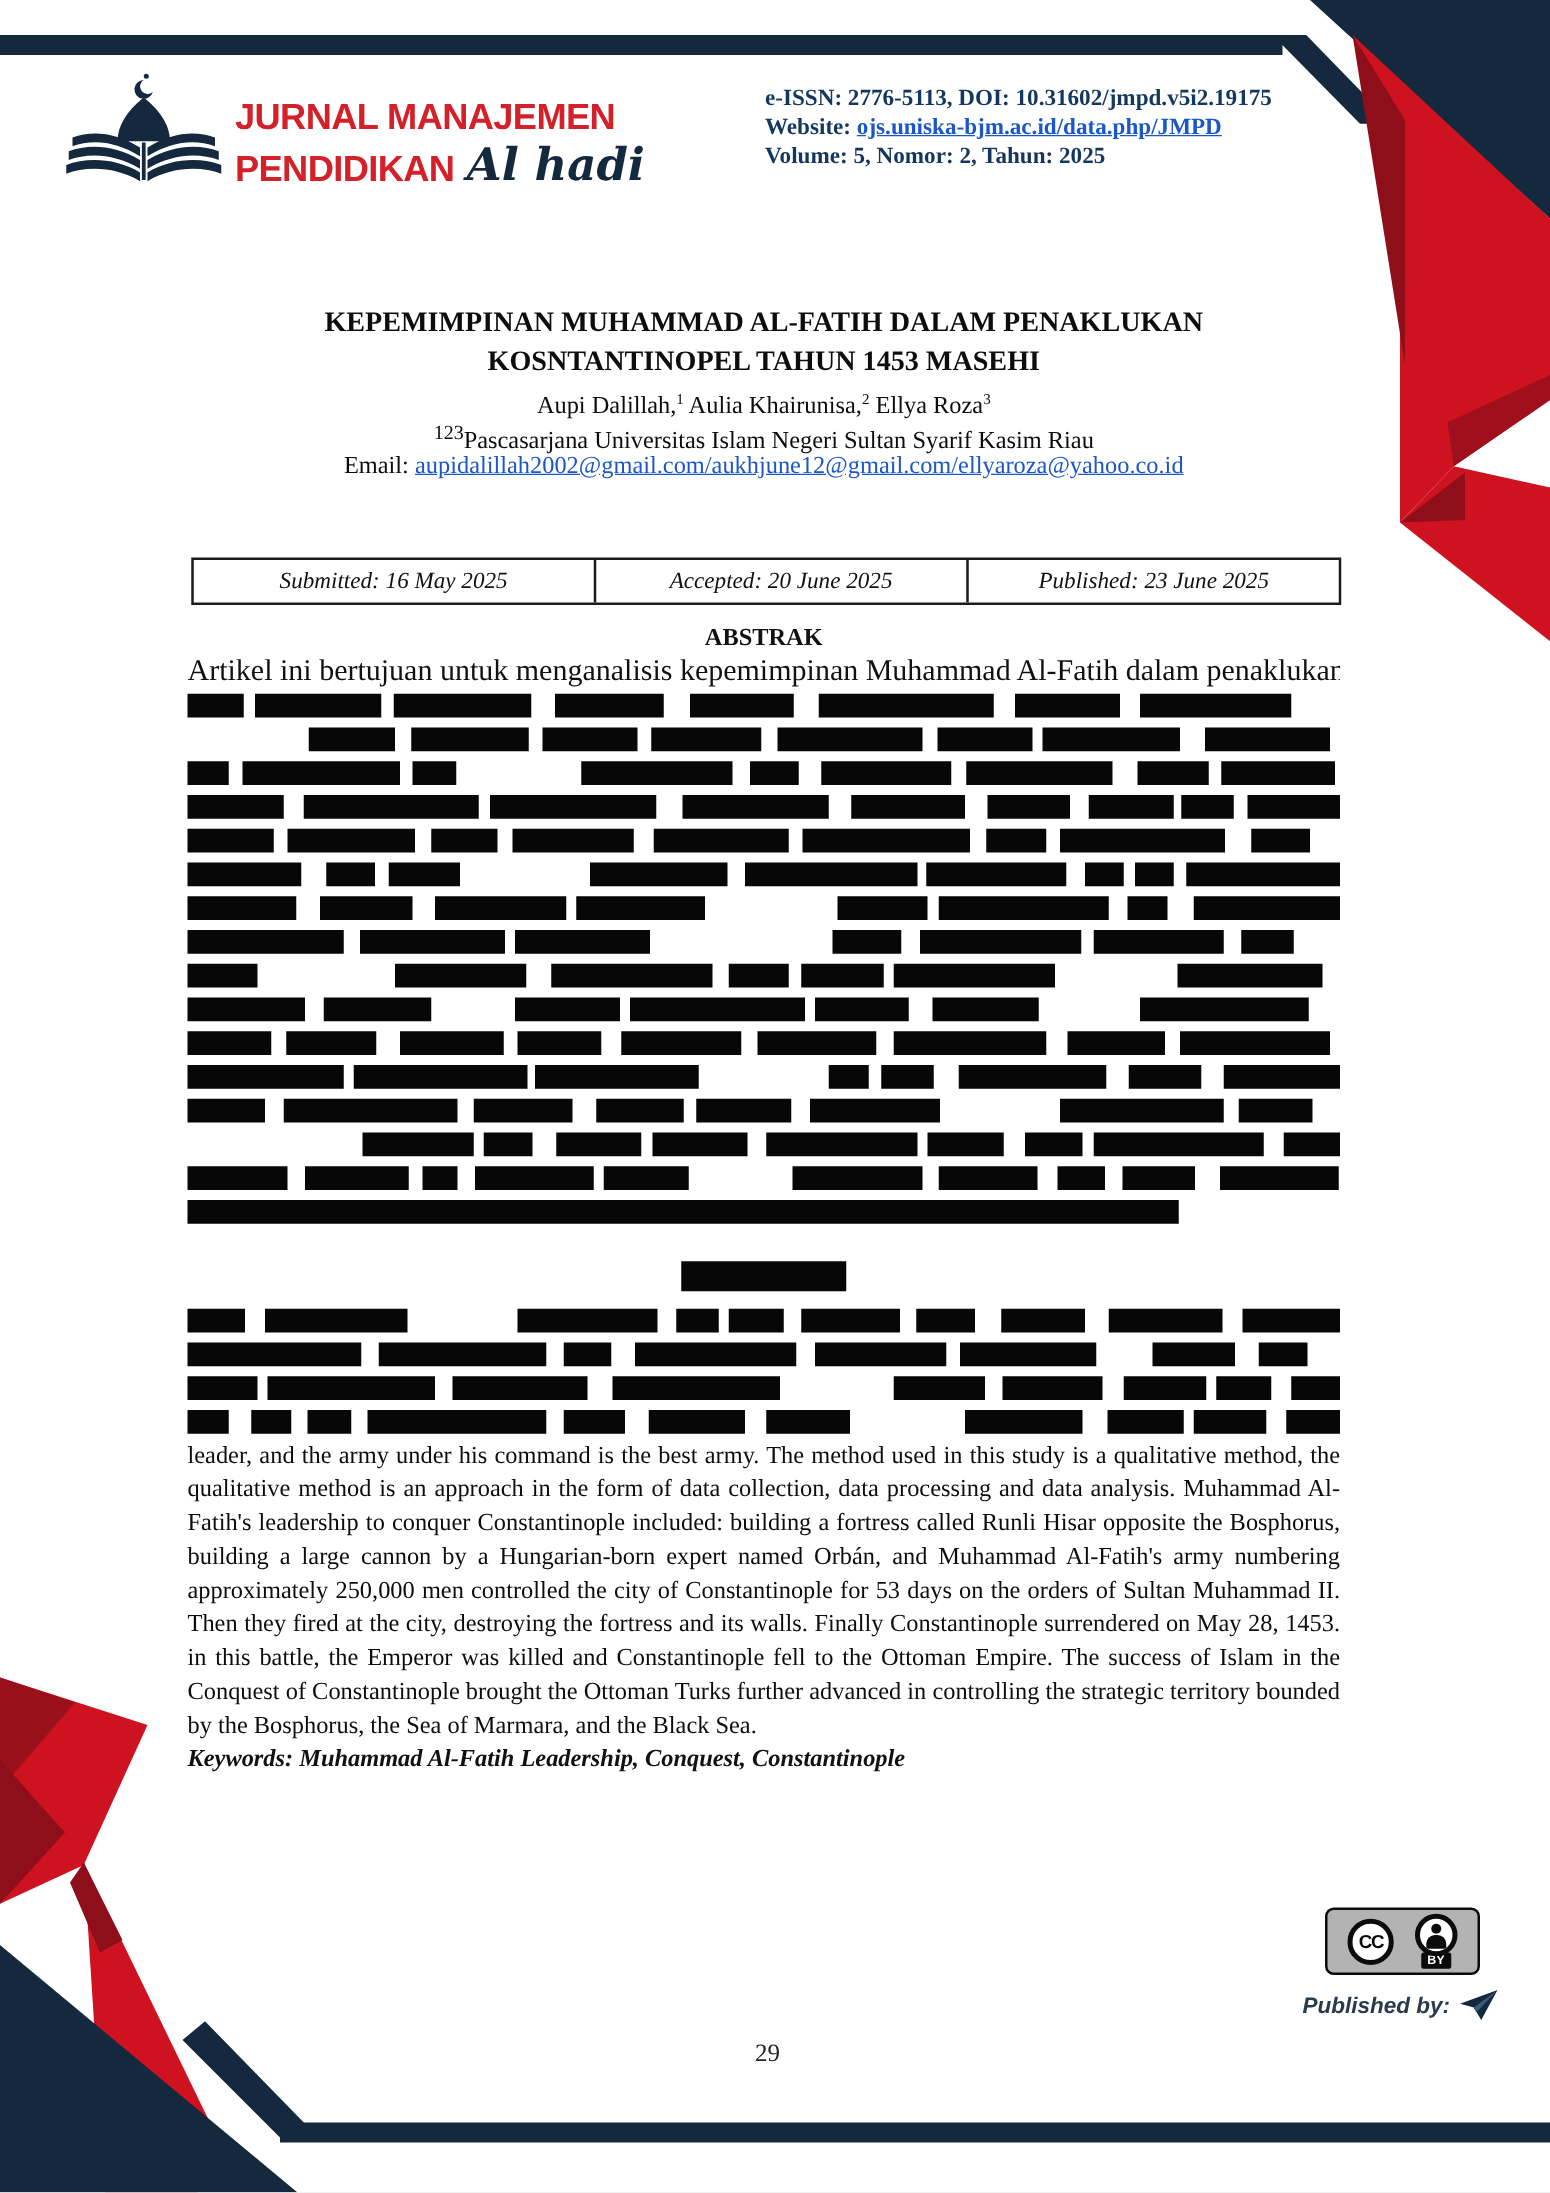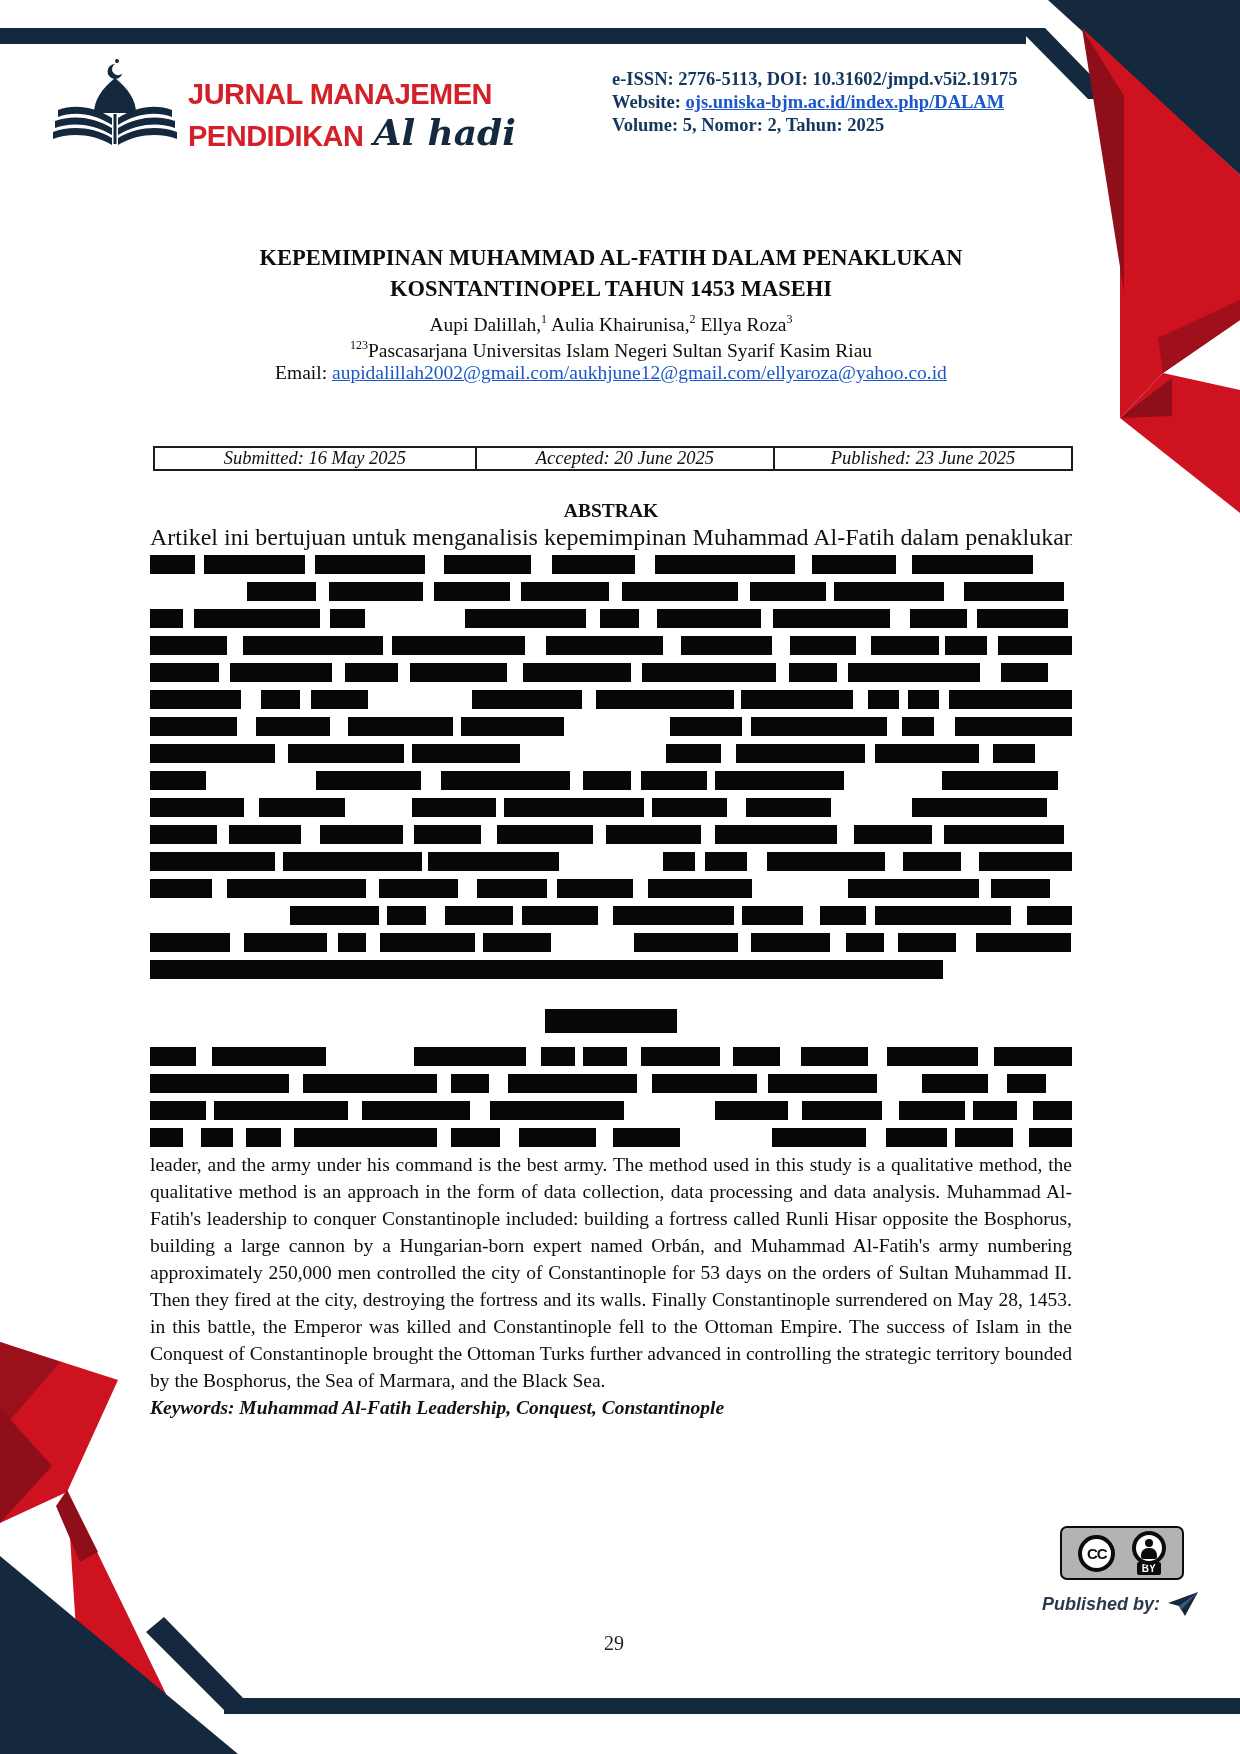--- a/index.html
+++ b/index.html
@@ -13,21 +13,21 @@
   .journal-name-1{font-family:"Liberation Sans",sans-serif;font-weight:bold;font-size:29px;color:#d42029;letter-spacing:-.5px;}
   .journal-name-2{font-family:"Liberation Sans",sans-serif;font-weight:bold;font-size:29px;color:#d42029;letter-spacing:-.5px;}
   .journal-script{font-family:"DejaVu Serif",serif;font-style:italic;font-weight:bold;font-size:36px;color:#14293e;margin-left:10px;}
   .hdr-right{font-size:18.5px;font-weight:bold;color:#14375f;line-height:23px;text-align:left;}
   .hdr-link{color:#1b57c8;text-decoration:underline;}
 
   
   .title{font-size:22.5px;font-weight:bold;text-align:center;line-height:31px;color:#0d0d0d;}
   .byline{font-size:19.5px;text-align:center;color:#0d0d0d;}
   .byline sup{font-size:12px;}
-  .aff sup{font-size:12px;}
+  .aff sup{font-size:16px;}
   .link{color:#1b57c8;text-decoration:underline;}
 
   .dates-table{display:flex;border:2px solid #1c1c1c;box-sizing:border-box;background:#fff;}
   .dates-cell{flex:1;border-left:2px solid #1c1c1c;display:flex;align-items:center;justify-content:center;
               font-style:italic;font-size:18.5px;padding:4px 0;}
   .dates-cell:first-child{border-left:none;flex:1.08;}
 
   
   .abstract-col{left:150px;top:497px;width:922px;}
   .abs-heading{font-weight:bold;font-size:19.5px;text-align:center;height:27px;line-height:27px;}
@@ -103,21 +103,21 @@
     <div class="journal-name-1">JURNAL MANAJEMEN</div>
     <div style="display:flex;align-items:flex-end;">
       <span class="journal-name-2">PENDIDIKAN</span>
       <span class="journal-script">Al hadi</span>
     </div>
   </div>
 
   <div class="abs z hdr-right" style="left:612px;top:68px;width:420px;">
     <div>e-ISSN: 2776-5113, DOI: 10.31602/jmpd.v5i2.19175</div>
     <div>
-      <span>Website: </span><span class="hdr-link">ojs.uniska-bjm.ac.id/index.php/DALAM</span>
+      <span>Website: </span><span class="hdr-link">ojs.uniska-bjm.ac.id/data.php/JMPD</span>
     </div>
     <div>Volume: 5, Nomor: 2, Tahun: 2025</div>
   </div>
 
   <div class="abs z title" style="left:150px;top:242px;width:922px;">
     <div>KEPEMIMPINAN MUHAMMAD AL-FATIH DALAM PENAKLUKAN</div>
     <div>KOSNTANTINOPEL TAHUN 1453 MASEHI</div>
   </div>
 
   <div class="abs z byline" style="left:150px;top:312px;width:922px;">
@@ -127,21 +127,21 @@
   </div>
 
   <div class="abs z byline aff" style="left:150px;top:338px;width:922px;">
     <sup>123</sup><span>Pascasarjana Universitas Islam Negeri Sultan Syarif Kasim Riau</span>
   </div>
 
   <div class="abs z byline" style="left:150px;top:362px;width:922px;">
     <span>Email: </span><span class="link">aupidalillah2002@gmail.com/aukhjune12@gmail.com/ellyaroza@yahoo.co.id</span>
   </div>
 
-  <div class="abs z dates-table" style="left:153px;top:446px;width:920px;height:25px;">
+  <div class="abs z dates-table" style="left:153px;top:446px;width:920px;height:38px;">
     <div class="dates-cell">Submitted: 16 May 2025</div>
     <div class="dates-cell">Accepted: 20 June 2025</div>
     <div class="dates-cell">Published: 23 June 2025</div>
   </div>
 
   <div class="abs z abstract-col">
     <div class="abs-heading">ABSTRAK</div>
     <div class="abs-line1">Artikel ini bertujuan untuk menganalisis kepemimpinan Muhammad Al-Fatih dalam penaklukan</div>
     <div id="redact-block-1">
         <div class="redact-line">

